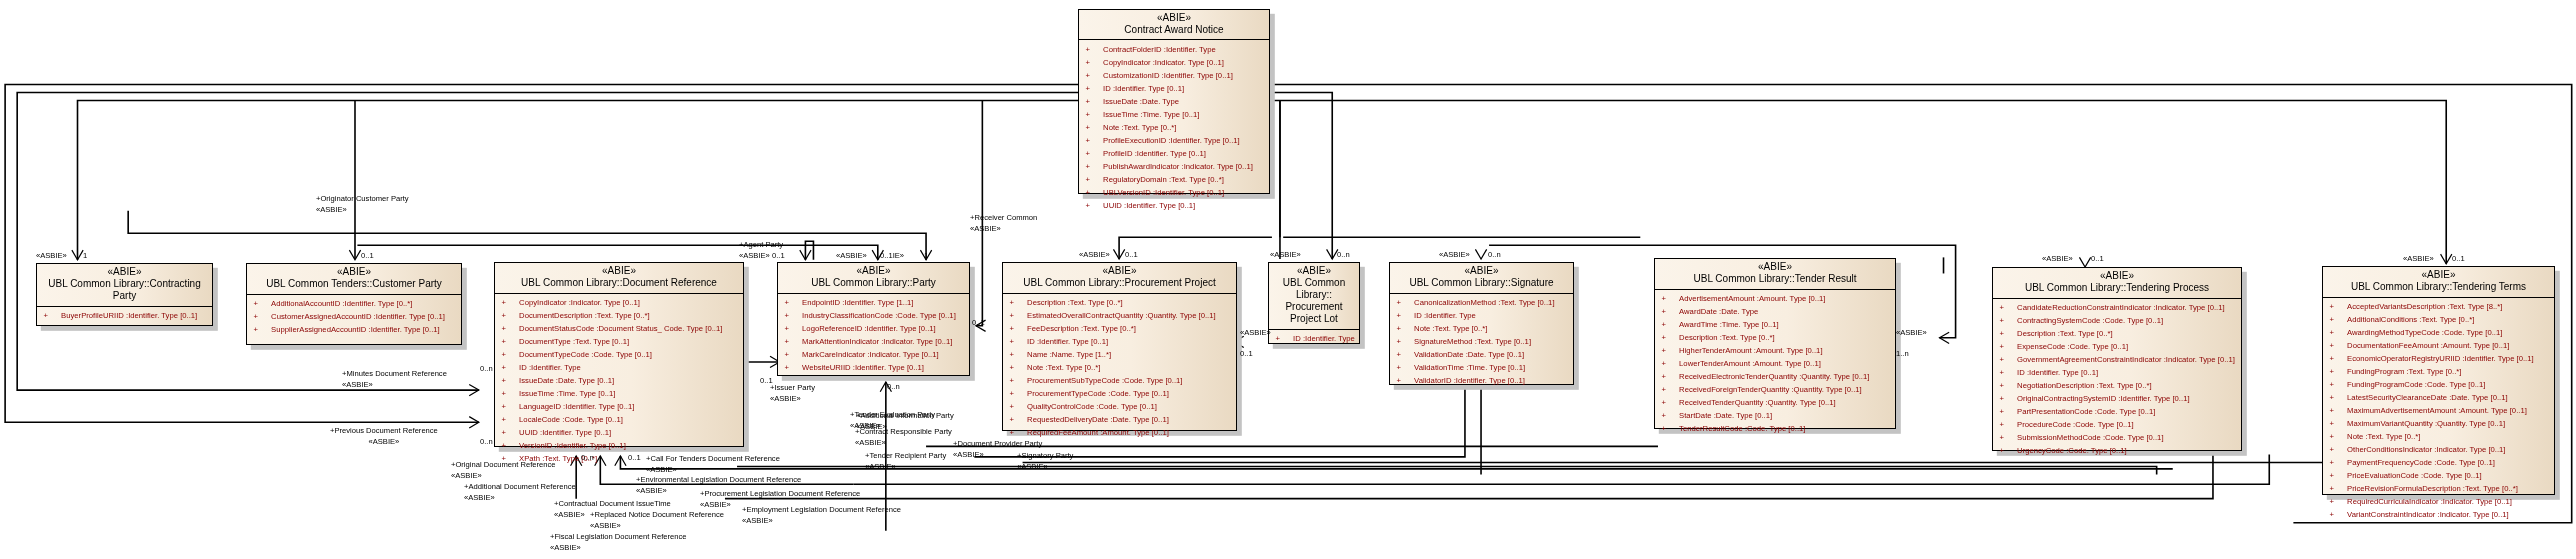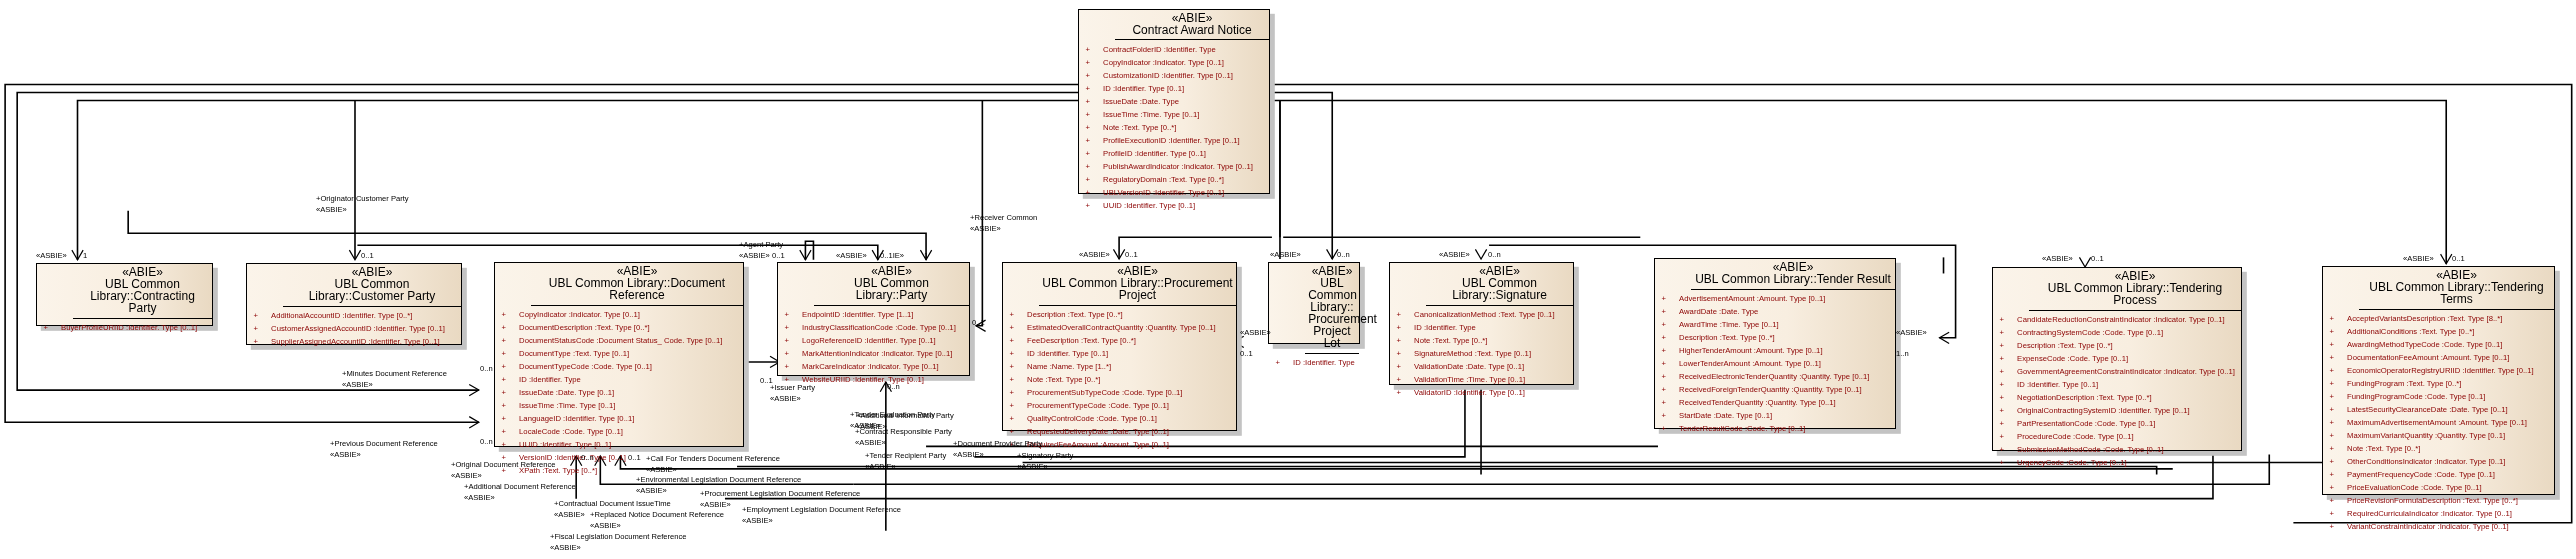--- a/index.html
+++ b/index.html
@@ -2,22 +2,22 @@
 <html style="font-size:13px"><head>
 <meta charset="utf-8">
 <style>
   html, body { margin:0; padding:0; background:#ffffff; }
   body { width:2576px; height:559px; position:relative; overflow:hidden;
          font-family:"Liberation Sans", sans-serif; }
   #wires { position:absolute; left:0; top:0; width:2576px; height:559px; }
   .cls { position:absolute; border:1.6px solid #000;
          background:linear-gradient(90deg,#fbf4ea 0%,#f8eee0 55%,#e9d9c2 100%);
          box-shadow:4.8px 4.8px 0 #c3c3c3; box-sizing:border-box; }
-  .cls .hdr { text-align:center; font-size:12px; line-height:12px; color:#000;
-              padding:2.4px 3.2px 3.2px; border-bottom:1.6px solid #000;margin-left:36px; }
+  .cls .hdr { text-align:center; font-size:10px; line-height:12px; color:#000;
+              padding:2.4px 3.2px 3.2px; border-bottom:1.6px solid #000; }
   .cls .attrs { padding:2.4px 3.2px 6.4px 6.4px; }
   .cls .attr { font-size:7.7px; line-height:13px; color:#8b0000; white-space:nowrap; }
   .cls .attr .plus { display:inline-block; width:17.7px; }
   .lbl { position:absolute; font-size:7.6px; line-height:10.5px; color:#000; white-space:nowrap; }
   .mult { position:absolute; font-size:7.6px; color:#000; white-space:nowrap; }
 </style>
 </head>
 <body>
 
 <svg id="wires" xmlns="http://www.w3.org/2000/svg" viewBox="0 0 3200 695" width="2576" height="559">
@@ -108,21 +108,21 @@
     <div>UBL Common Library::Contracting Party</div>
   </div>
   <div class="attrs">
       <div class="attr"><span class="plus">+</span><span>BuyerProfileURIID  :Identifier. Type [0..1]</span></div>
     </div>
 </div>
 
 <div class="cls" style="left:246px;top:263px;width:216px;height:82px;">
   <div class="hdr">
     <div>«ABIE»</div>
-    <div>UBL Common Library::Customer Party</div>
+    <div>UBL Common Tenders::Customer Party</div>
   </div>
   <div class="attrs">
       <div class="attr"><span class="plus">+</span><span>AdditionalAccountID  :Identifier. Type [0..*]</span></div>
       <div class="attr"><span class="plus">+</span><span>CustomerAssignedAccountID  :Identifier. Type [0..1]</span></div>
       <div class="attr"><span class="plus">+</span><span>SupplierAssignedAccountID  :Identifier. Type [0..1]</span></div>
     </div>
 </div>
 
 <div class="cls" style="left:494px;top:262px;width:250px;height:185px;">
   <div class="hdr">
@@ -315,21 +315,21 @@
     <div><span>«ASBIE»</span> <span>0..1</span></div>
   </div>
 <div class="lbl" style="left:770px;top:383px;">
     <div>+Issuer Party</div>
     <div>«ASBIE»</div>
   </div>
 <div class="lbl" style="left:342px;top:369px;">
     <div>+Minutes Document Reference</div>
     <div>«ASBIE»</div>
   </div>
-<div class="lbl" style="left:330px;top:439px;">
+<div class="lbl" style="left:330px;top:426px;text-align:center;">
     <div>+Previous Document Reference</div>
     <div>«ASBIE»</div>
   </div>
 <div class="lbl" style="left:451px;top:460px;">
     <div>+Original Document Reference</div>
     <div>«ASBIE»</div>
   </div>
 <div class="lbl" style="left:464px;top:482px;">
     <div>+Additional Document Reference</div>
     <div>«ASBIE»</div>

